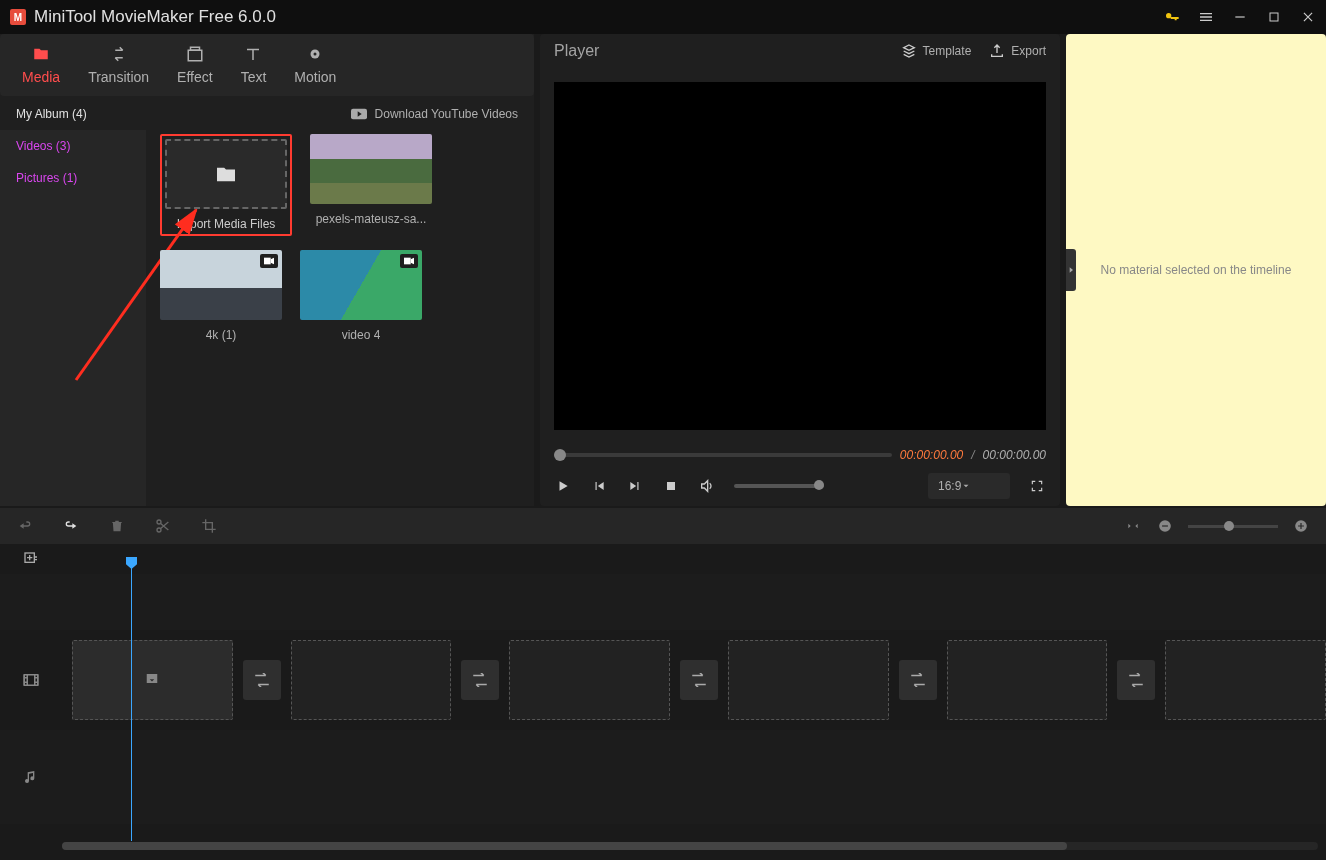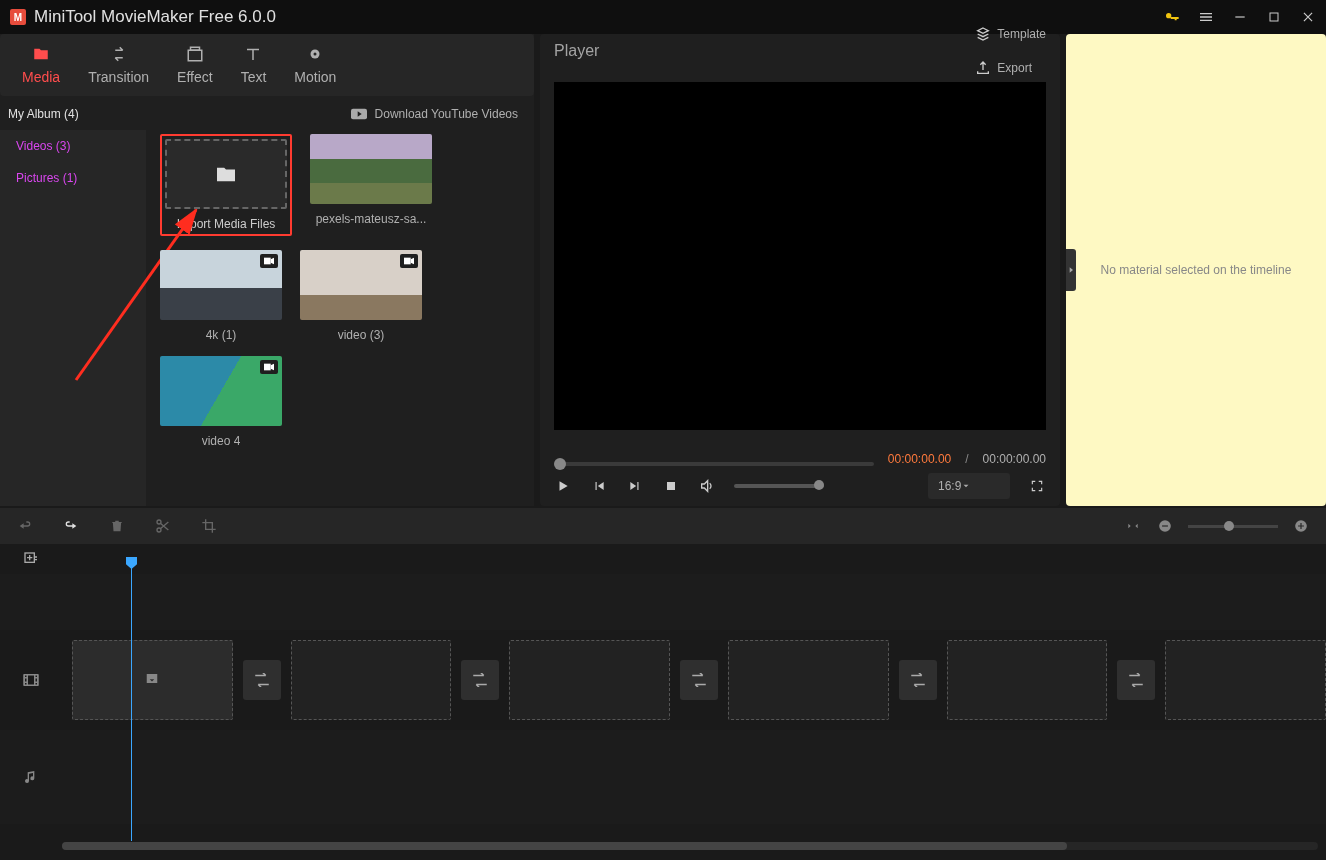--- a/index.html
+++ b/index.html
@@ -24,41 +24,41 @@
 .toolbar-tabs { height: 62px; background: #262626; display: flex; align-items: center; padding: 0 8px; gap: 0; border-radius: 4px; margin: 0 0 2px 0;}
 .tab { display: flex; flex-direction: column; align-items: center; justify-content: center; height: 62px; padding: 0 14px; gap: 6px; color: #b0b0b0; cursor: pointer; }
 .tab.active { color: #ff4d4d; }
 .tab-icon { width: 18px; height: 18px; display: flex; align-items: center; justify-content: center; }
 .tab-label { font-size: 14px; }
 
 
 .media-row { display: flex; flex: 1; }
 .sidebar { width: 146px; background: #262626; padding-top: 0; }
 .sidebar-item { height: 32px; display: flex; align-items: center; padding: 0 16px; color: #d946ef; font-size: 12px; cursor: pointer; }
-.sidebar-item.active { background: #1f1f1f; color: #e0e0e0; padding-left: 8px; }
+.sidebar-item.active { background: #1f1f1f; color: #e0e0e0; }
 .media-content { flex: 1; background: #1f1f1f; display: flex; flex-direction: column; }
 .media-header { height: 32px; display: flex; align-items: center; justify-content: flex-end; padding: 0 16px; gap: 8px; color: #b0b0b0; }
 .media-grid { padding: 4px 14px; display: flex; flex-wrap: wrap; gap: 14px 18px; align-content: flex-start; position: relative; }
 .media-item { width: 122px; display: flex; flex-direction: column; align-items: center; gap: 8px; }
 .thumb { width: 122px; height: 70px; background: #333; border-radius: 2px; position: relative; overflow: hidden; }
 .thumb.import { border: 2px dashed #666; background: #2a2a2a; display: flex; align-items: center; justify-content: center; }
 .import-highlight { border: 2px solid #ff3b30; border-radius: 2px; padding: 3px; }
 .import-highlight .media-label{color:#ccc;}
 .video-badge { position: absolute; top: 4px; right: 4px; width: 18px; height: 14px; background: #1f1f1f; border-radius: 2px; display: flex; align-items: center; justify-content: center; }
 .media-label { font-size: 12px; color: #b0b0b0; white-space: nowrap; overflow: hidden; text-overflow: ellipsis; max-width: 120px; }
 .arrow-annotation { position: absolute; left: -80px; top: 60px; pointer-events: none; }
 
 
 .player-header { height: 34px; display: flex; align-items: center; justify-content: space-between; padding: 0 14px; }
 .player-title { color: #a3a3a3; font-size: 16px; }
-.player-actions { display: flex; gap: 18px; flex-direction: column; }
+.player-actions { display: flex; gap: 18px; }
 .player-action { display: flex; align-items: center; gap: 6px; color: #b0b0b0; cursor: pointer; }
 .player-viewport { flex: 1; display: flex; align-items: center; justify-content: center; padding: 14px; }
 .player-screen { width: 100%; height: 100%; background: #000; }
-.player-scrub { height: 22px; padding: 0 14px; display: flex; align-items: flex-end; gap: 14px; }
+.player-scrub { height: 22px; padding: 0 14px; display: flex; align-items: center; gap: 8px; font-style: italic; }
 .scrub-track { flex: 1; height: 4px; background: #3a3a3a; border-radius: 2px; position: relative; }
 .scrub-head { position: absolute; left: 0; top: -4px; width: 12px; height: 12px; background: #888; border-radius: 50%; }
 .time-current { color: #ff7a3d; font-size: 12px; }
 .time-sep { color: #888; }
 .time-total { color: #b0b0b0; font-size: 12px; }
 .player-controls { height: 40px; display: flex; align-items: center; padding: 0 14px; gap: 18px; }
 .ctrl-btn { width: 18px; height: 18px; display: flex; align-items: center; justify-content: center; cursor: pointer; color: #aaa; }
 .volume-bar { width: 90px; height: 4px; background: #555; border-radius: 2px; position: relative; }
 .volume-head { position: absolute; right: 0; top: -4px; width: 10px; height: 10px; background: #888; border-radius: 50%; }
 .spacer-flex { flex: 1; }
@@ -233,31 +233,20 @@
               <div class="video-badge">
                   <svg width="10" height="8" viewBox="0 0 12 8" fill="#fff">
                     <rect x="0" y="0" width="8" height="8"></rect>
                     <path d="M8 2l4-2v8l-4-2z"></path>
                   </svg>
                 </div>
             </div>
             <div class="media-label">4k (1)</div>
           </div>
 
-          <div class="media-item">
-            <div class="thumb" style="background:linear-gradient(#d8d0c8 65%,#8a7860 65%);">
-              <div class="video-badge">
-                  <svg width="10" height="8" viewBox="0 0 12 8" fill="#fff">
-                    <rect x="0" y="0" width="8" height="8"></rect>
-                    <path d="M8 2l4-2v8l-4-2z"></path>
-                  </svg>
-                </div>
-            </div>
-            <div class="media-label">video (3)</div>
-          </div>
 
           <div class="media-item">
             <div class="thumb" style="background:linear-gradient(120deg,#2c8aa8 50%,#3aa868 50%);">
               <div class="video-badge">
                   <svg width="10" height="8" viewBox="0 0 12 8" fill="#fff">
                     <rect x="0" y="0" width="8" height="8"></rect>
                     <path d="M8 2l4-2v8l-4-2z"></path>
                   </svg>
                 </div>
             </div>

